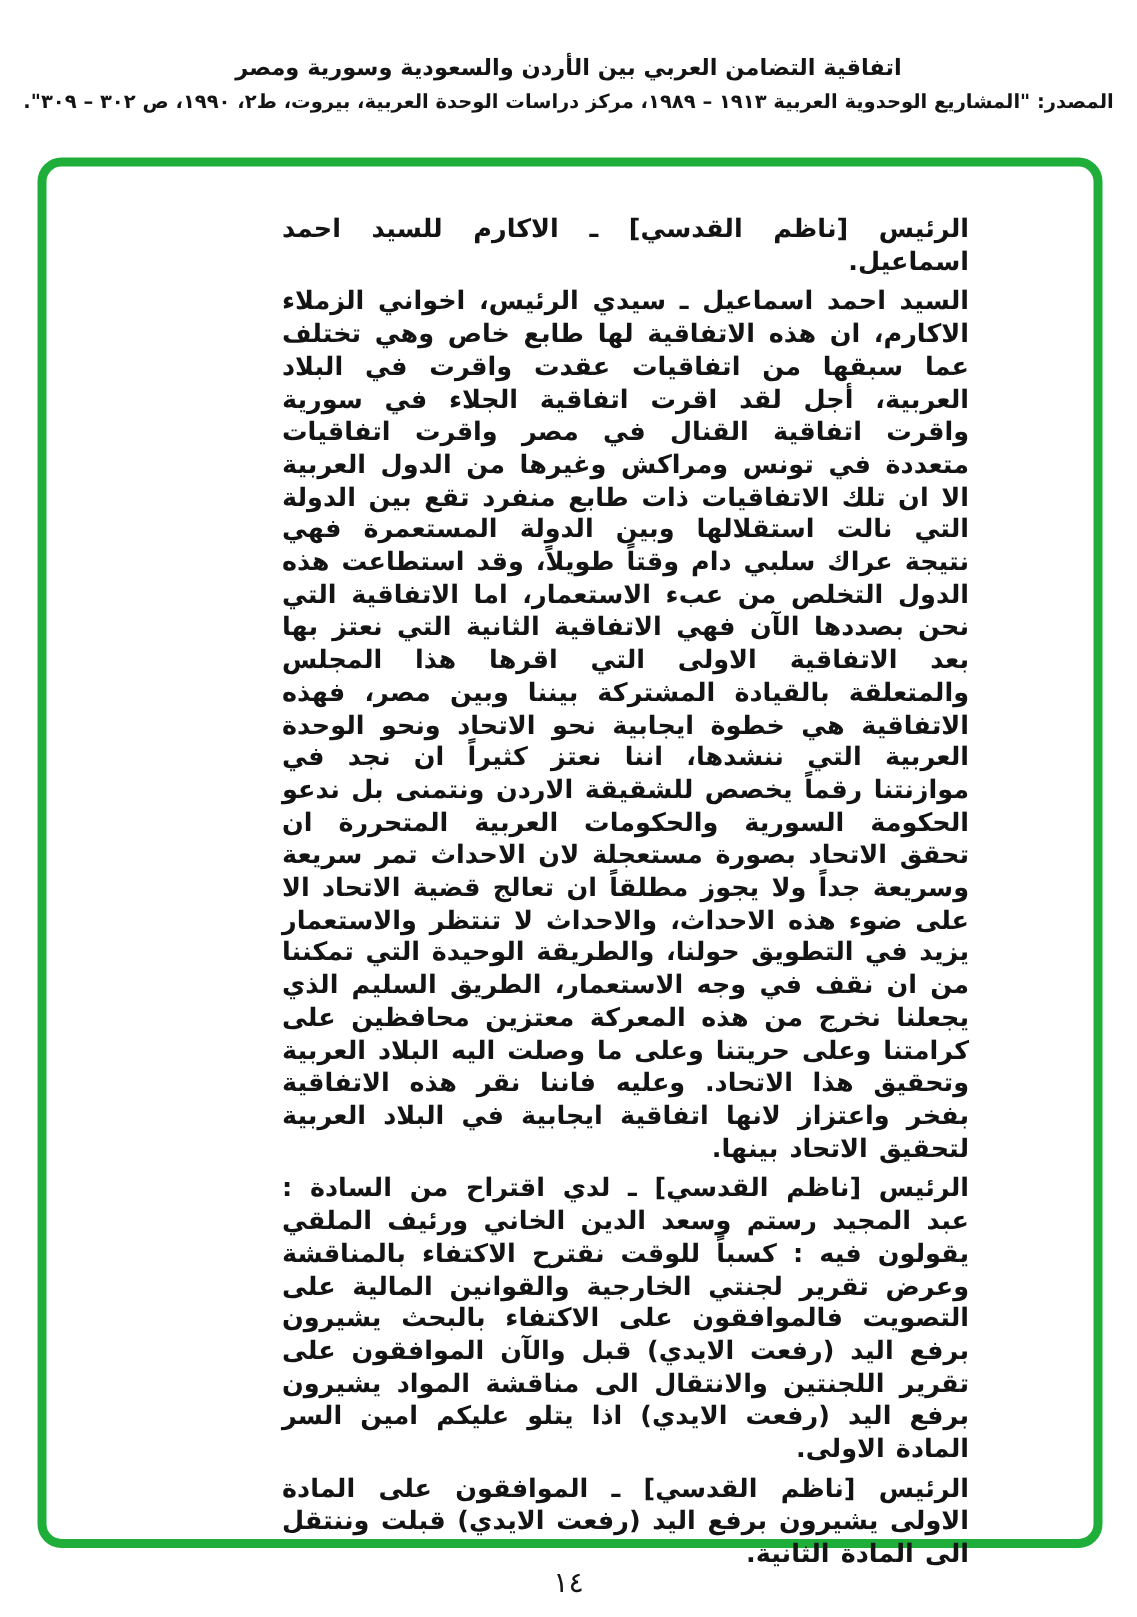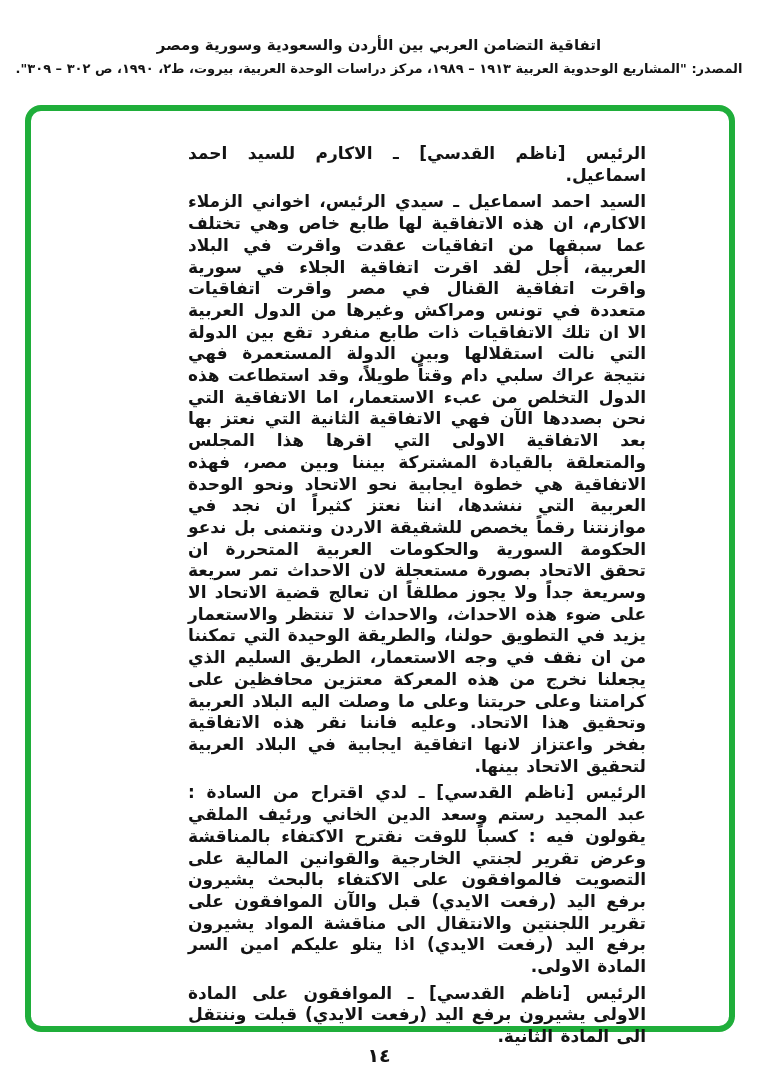--- a/index.html
+++ b/index.html
@@ -71,21 +71,21 @@
     margin: 0 0 5px 0;
   }
   
   .page-number {
     position: absolute;
     bottom: 12px;
     left: 0;
     right: 0;
     text-align: center;
     font-size: 19px;
-    font-weight: 700;
+    font-weight: 400;
     direction: rtl;
   }
 </style>
 </head>
 <body>
 
 <div class="page">
 
   <div class="header">
     <div class="doc-title">اتفاقية التضامن العربي بين الأردن والسعودية وسورية ومصر</div>

